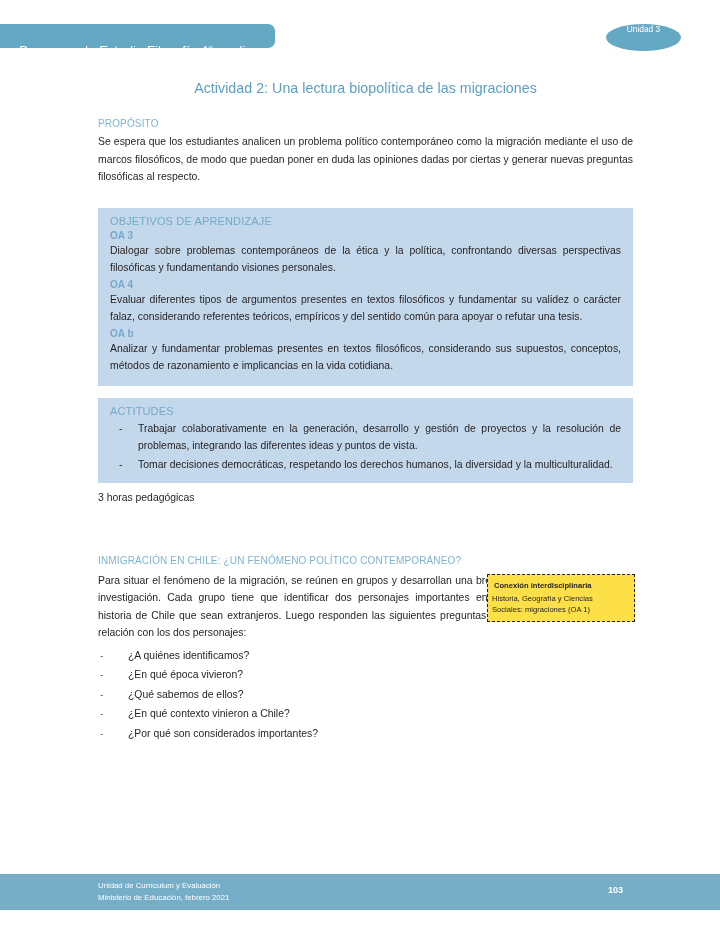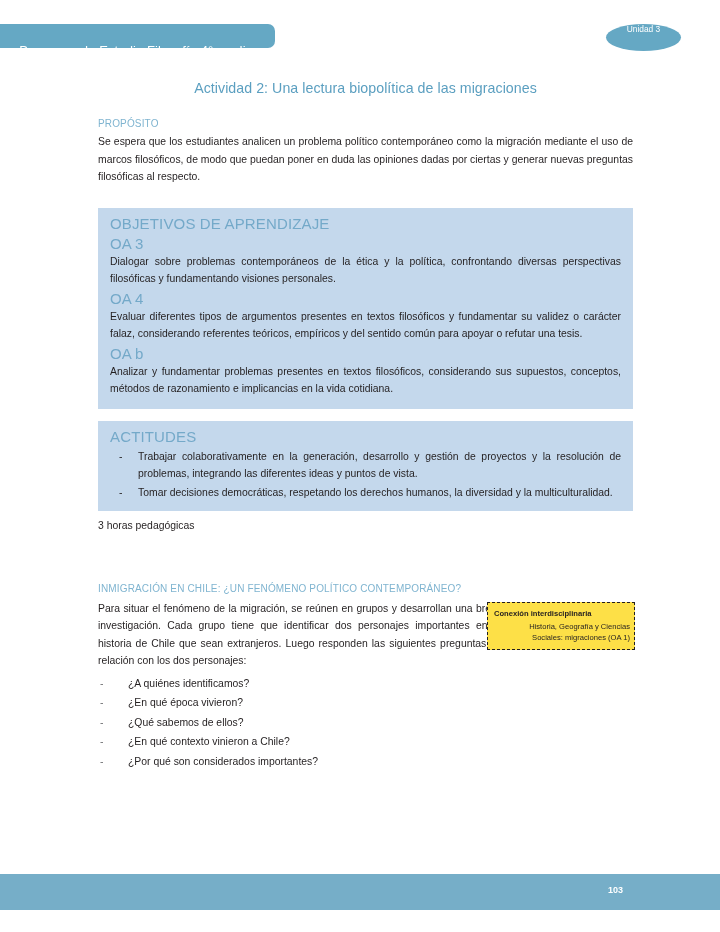--- a/index.html
+++ b/index.html
@@ -101,28 +101,29 @@
 
   
   .blue-box {
     background: #c4d8ec;
     padding: 7px 12px 9px 12px;
     box-sizing: border-box;
     width: 535px;
   }
   .blue-box .box-title {
     color: #74a9c9;
-    font-size: 15px;
+    font-size: 11px;
     letter-spacing: 0.15px;
     margin: 0 0 3px 0;
   }
   .blue-box .oa-code {
     color: #74a9c9;
-    font-size: 15px;
+    font-size: 10px;
     margin: 0 0 1px 0;
+    font-weight: bold;
   }
   .blue-box p.oa-text {
     font-size: 10.4px;
     line-height: 17.5px;
     text-align: justify;
     margin: 0 0 2px 0;
     color: #231f20;
   }
 
   
@@ -187,21 +188,21 @@
     font-size: 7.6px;
     font-weight: bold;
     color: #231f20;
     margin: 0 0 2px 2px;
     line-height: 11px;
   }
   .conexion-body {
     font-size: 7.6px;
     color: #231f20;
     line-height: 11.5px;
-    text-align: right;
+    text-align: left;
     margin: 0;
   }
 
   
   .footer {
     position: absolute;
     left: 0;
     bottom: 22px;
     width: 720px;
     height: 36px;
@@ -320,14 +321,18 @@
       <li>
         <span class="dash-marker">-</span>
         <span>¿Por qué son considerados importantes?</span>
       </li>
     </ul>
   </div>
 
 </div>
 
 <div class="footer">
+  <div class="footer-left">
+    <div>Unidad de Currículum y Evaluación</div>
+    <div>Ministerio de Educación, febrero 2021</div>
+  </div>
   <div class="footer-page">103</div>
 </div>
 
 </body></html>

